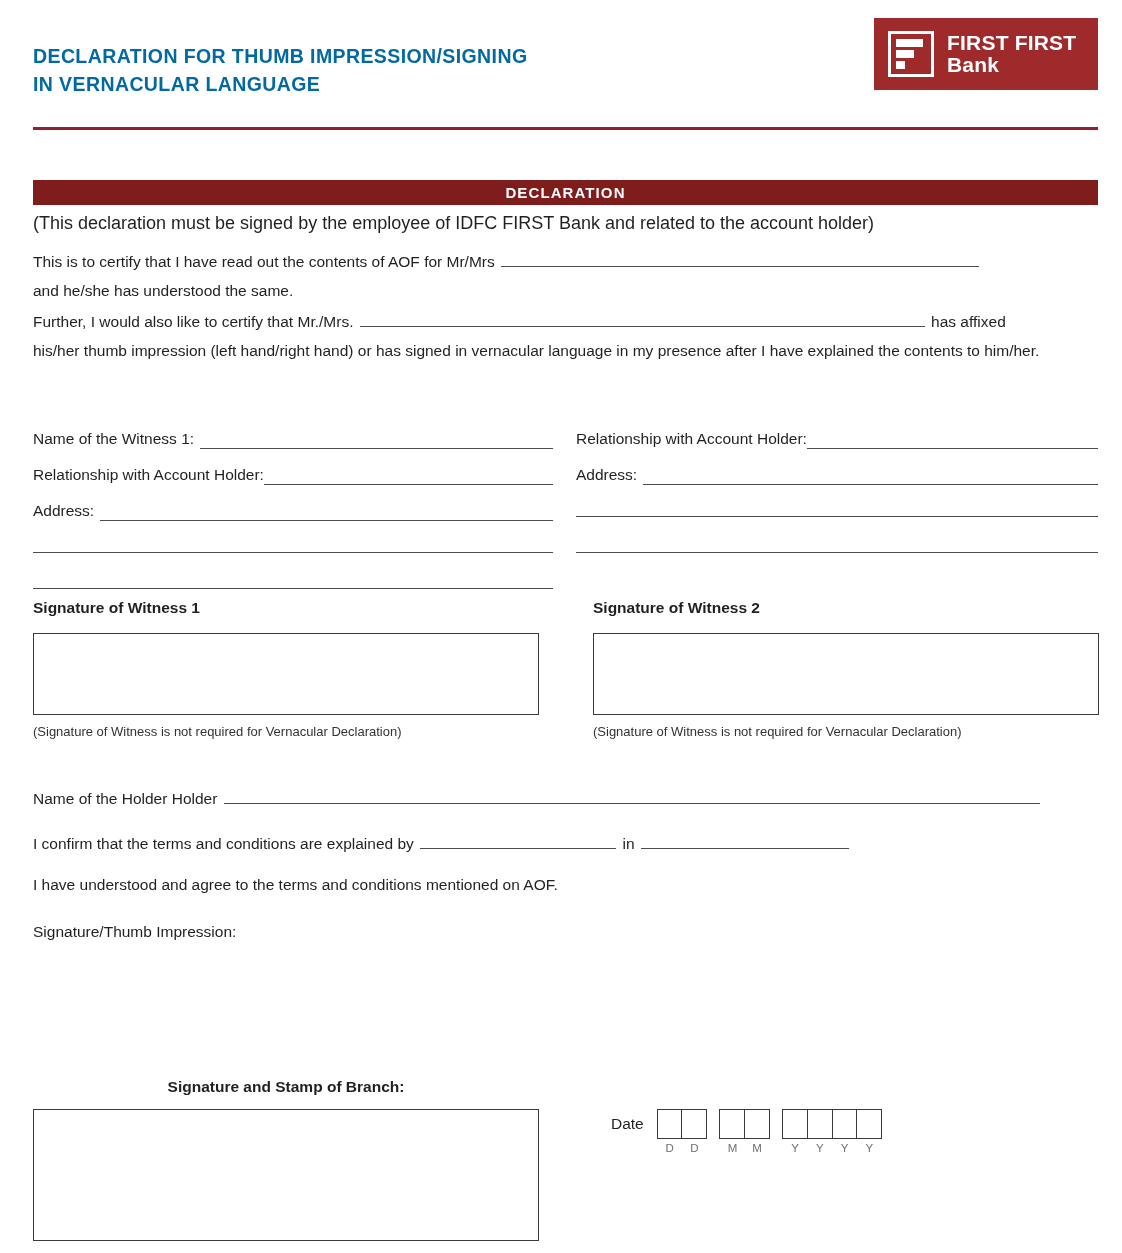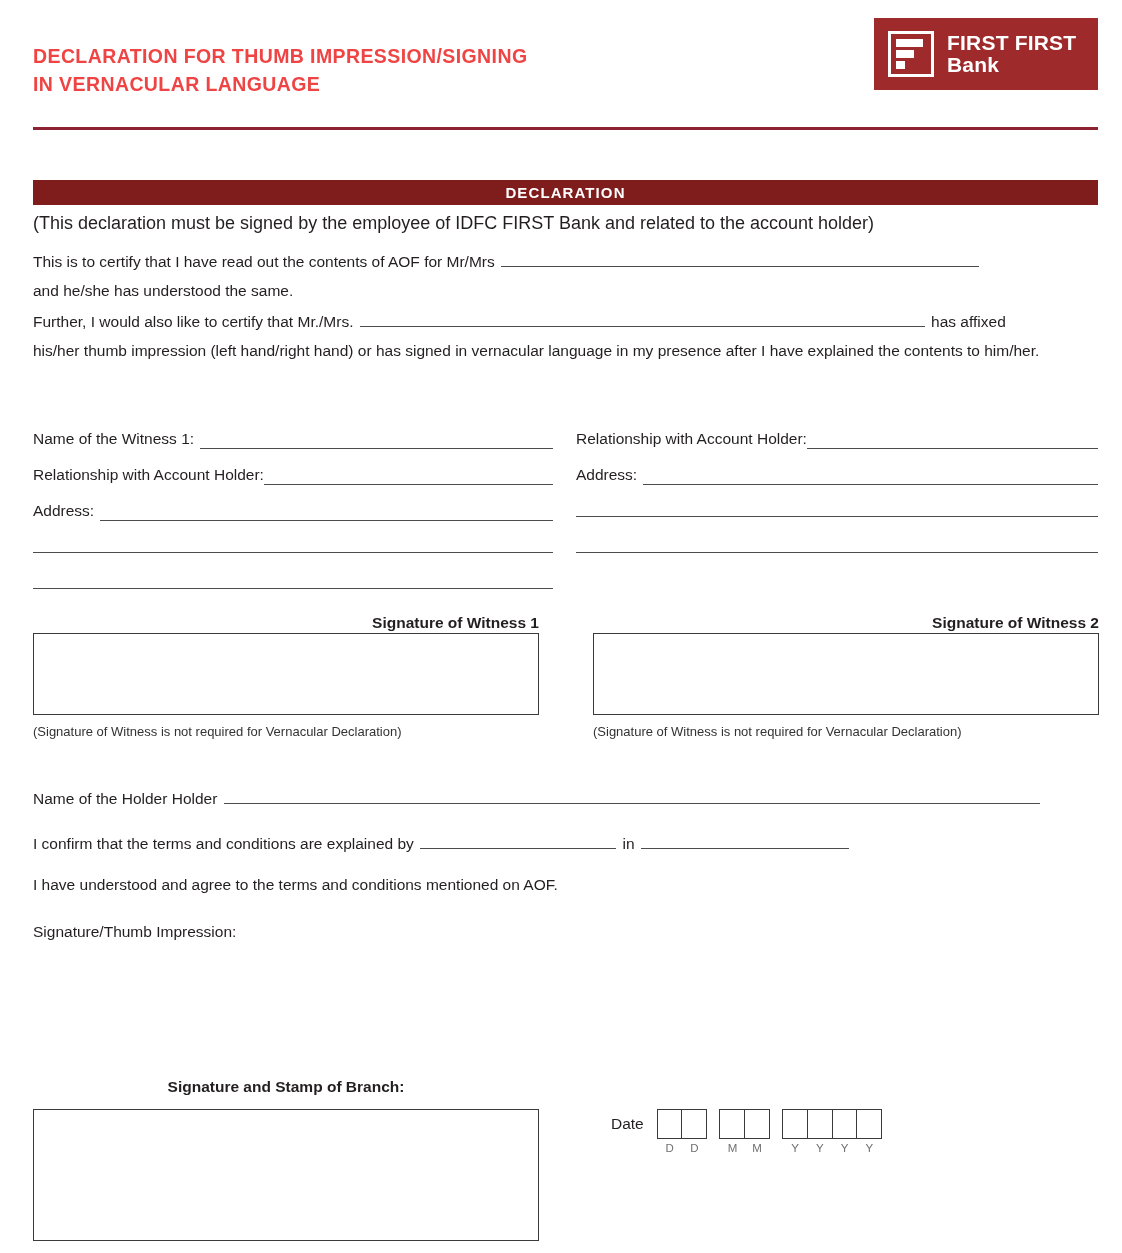--- a/index.html
+++ b/index.html
@@ -29,21 +29,21 @@
     height: 125px;
   }
   .doc-title {
     position: absolute;
     left: 33px;
     top: 42px;
     font-size: 19.5px;
     font-weight: bold;
     letter-spacing: 0.4px;
     line-height: 28px;
-    color: #ef4444;
+    color: #0369a1;
     white-space: pre-line;
   }
   .logo-box {
     position: absolute;
     left: 874px;
     top: 18px;
     width: 224px;
     height: 72px;
     background: #9E2A2B;
     display: flex;
@@ -164,22 +164,22 @@
     border-bottom: 1.6px solid #4c4c4c;
     display: block;
     height: 0;
   }
 
   
   .sig-title {
     position: absolute;
     font-size: 15.5px;
     font-weight: bold;
-    top: 614px;
-    text-align: right;
+    top: 599px;
+    text-align: left;
   }
   .sig-title.s1 { left: 33px;  width: 506px; }
   .sig-title.s2 { left: 593px; width: 506px; }
 
   .sig-box {
     position: absolute;
     top: 633px;
     height: 82px;
     border: 1.4px solid #3a3a3a;
     background: #ffffff;

